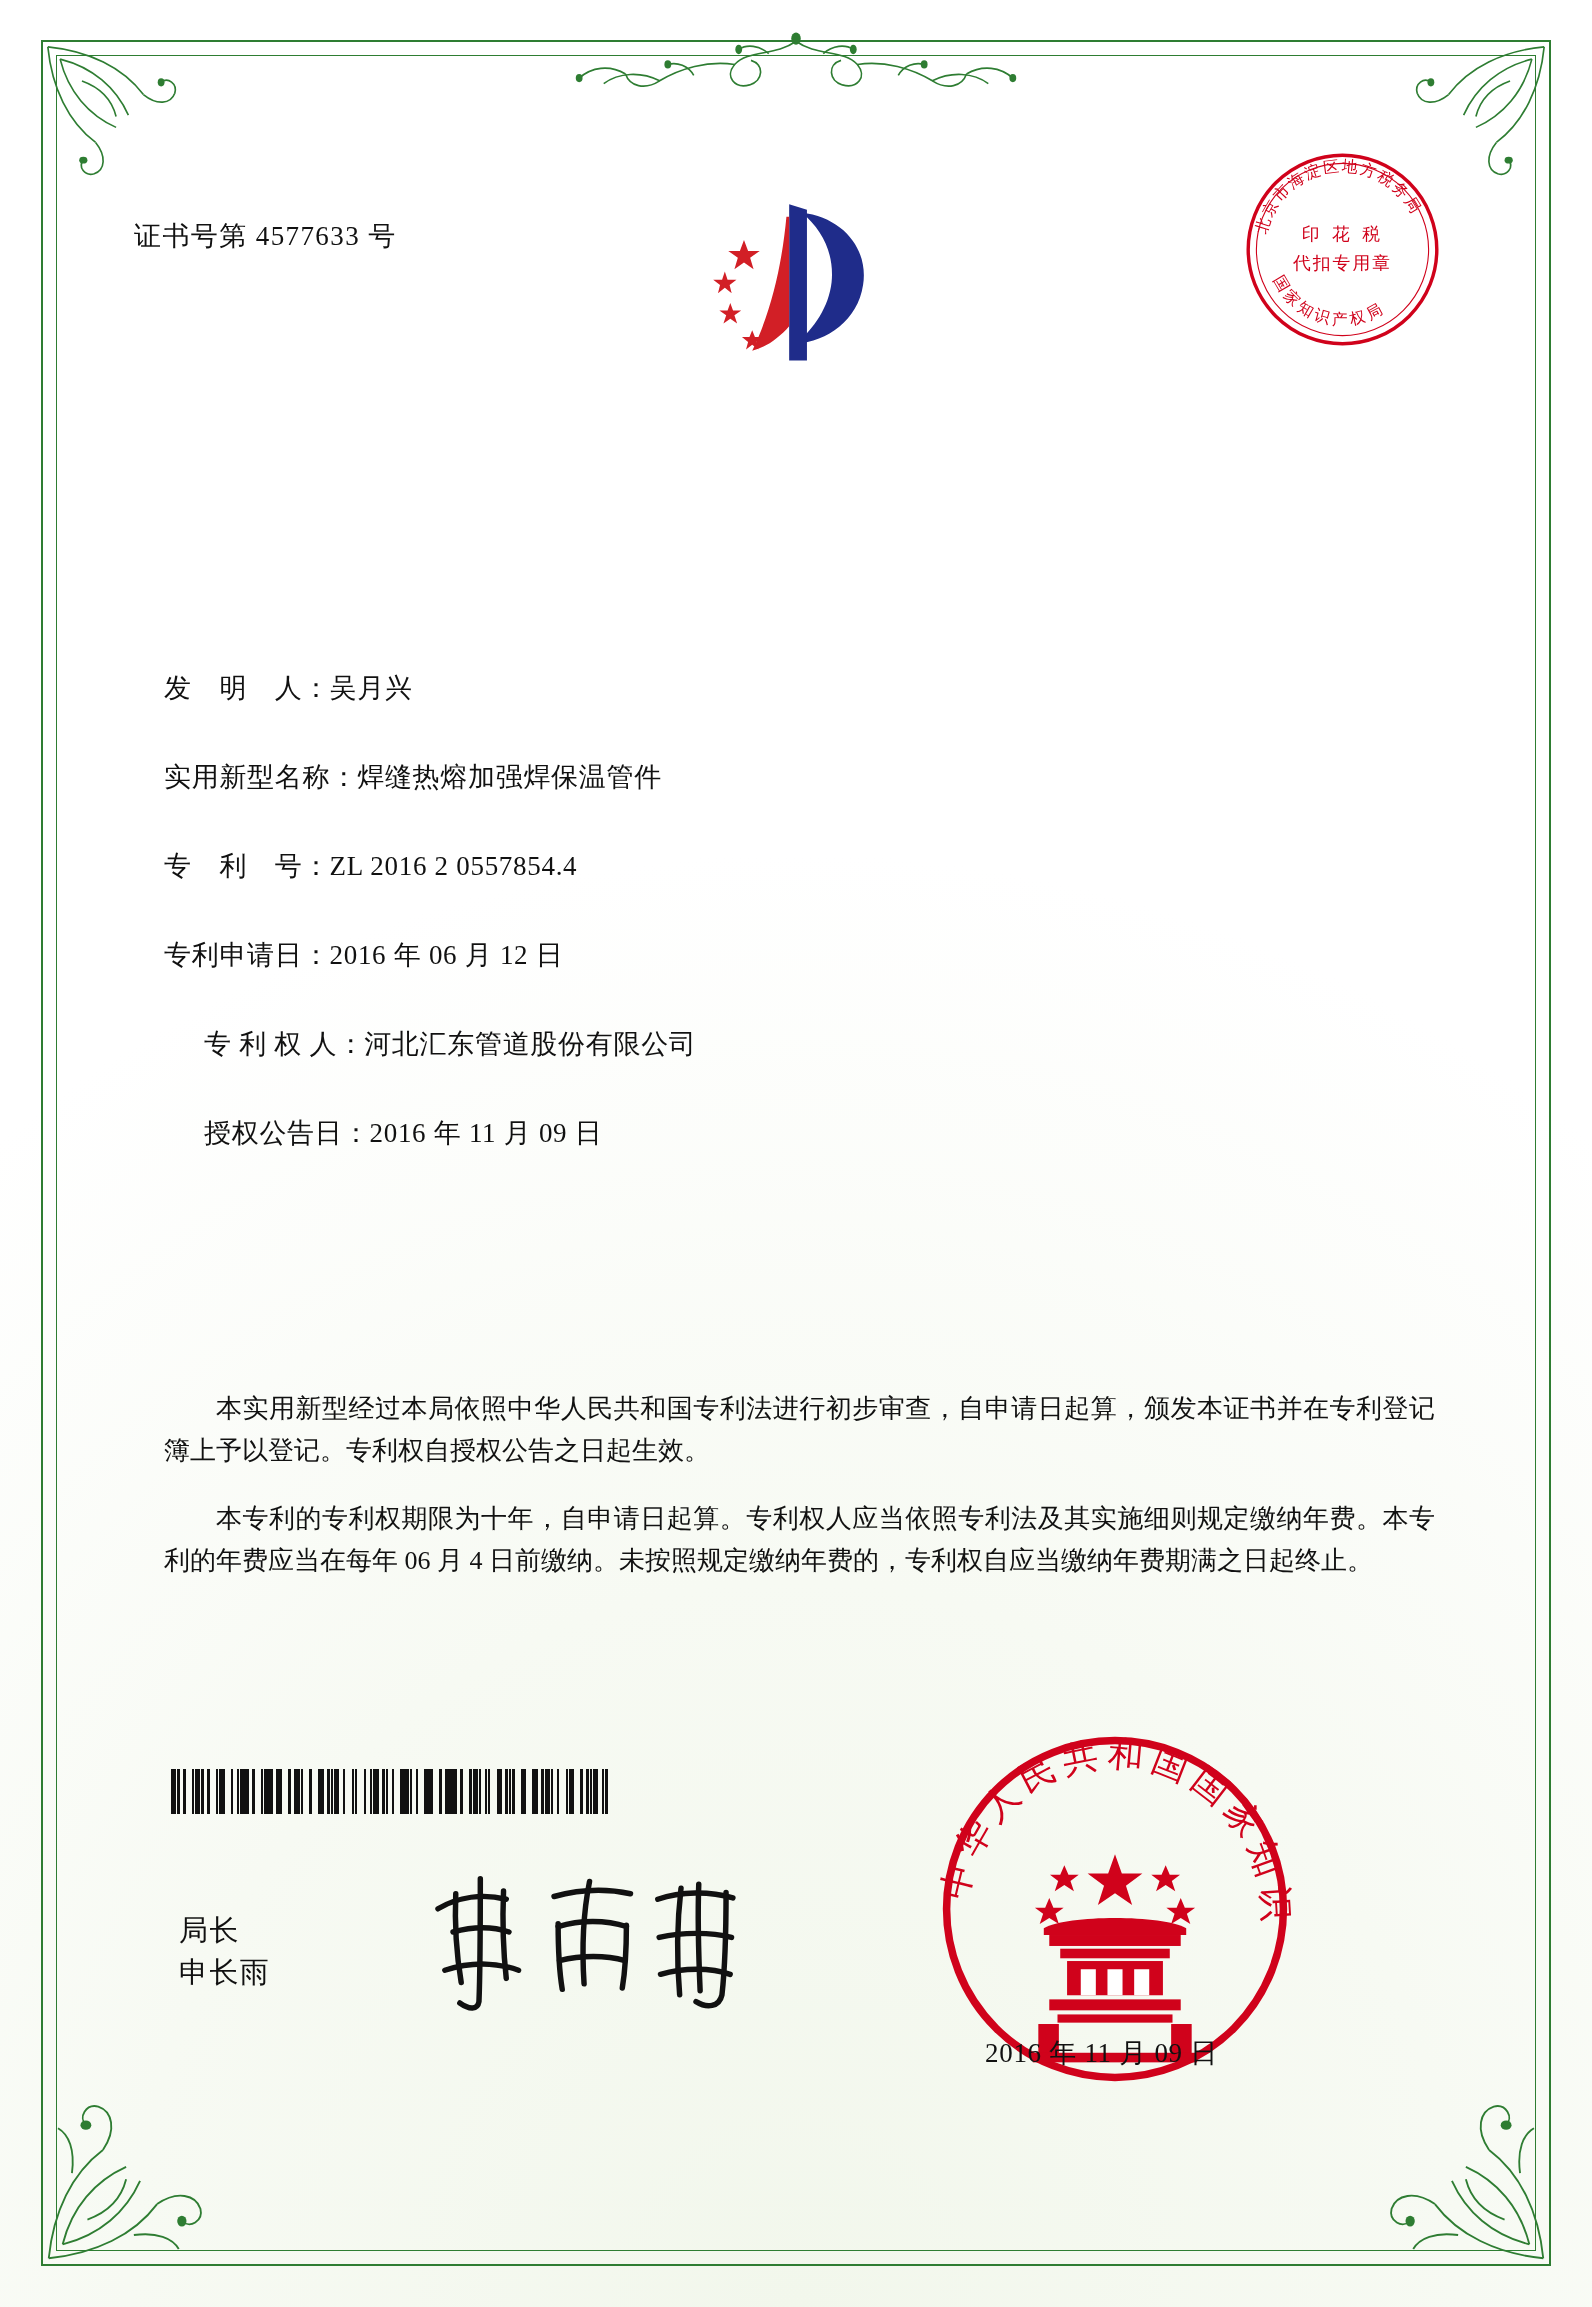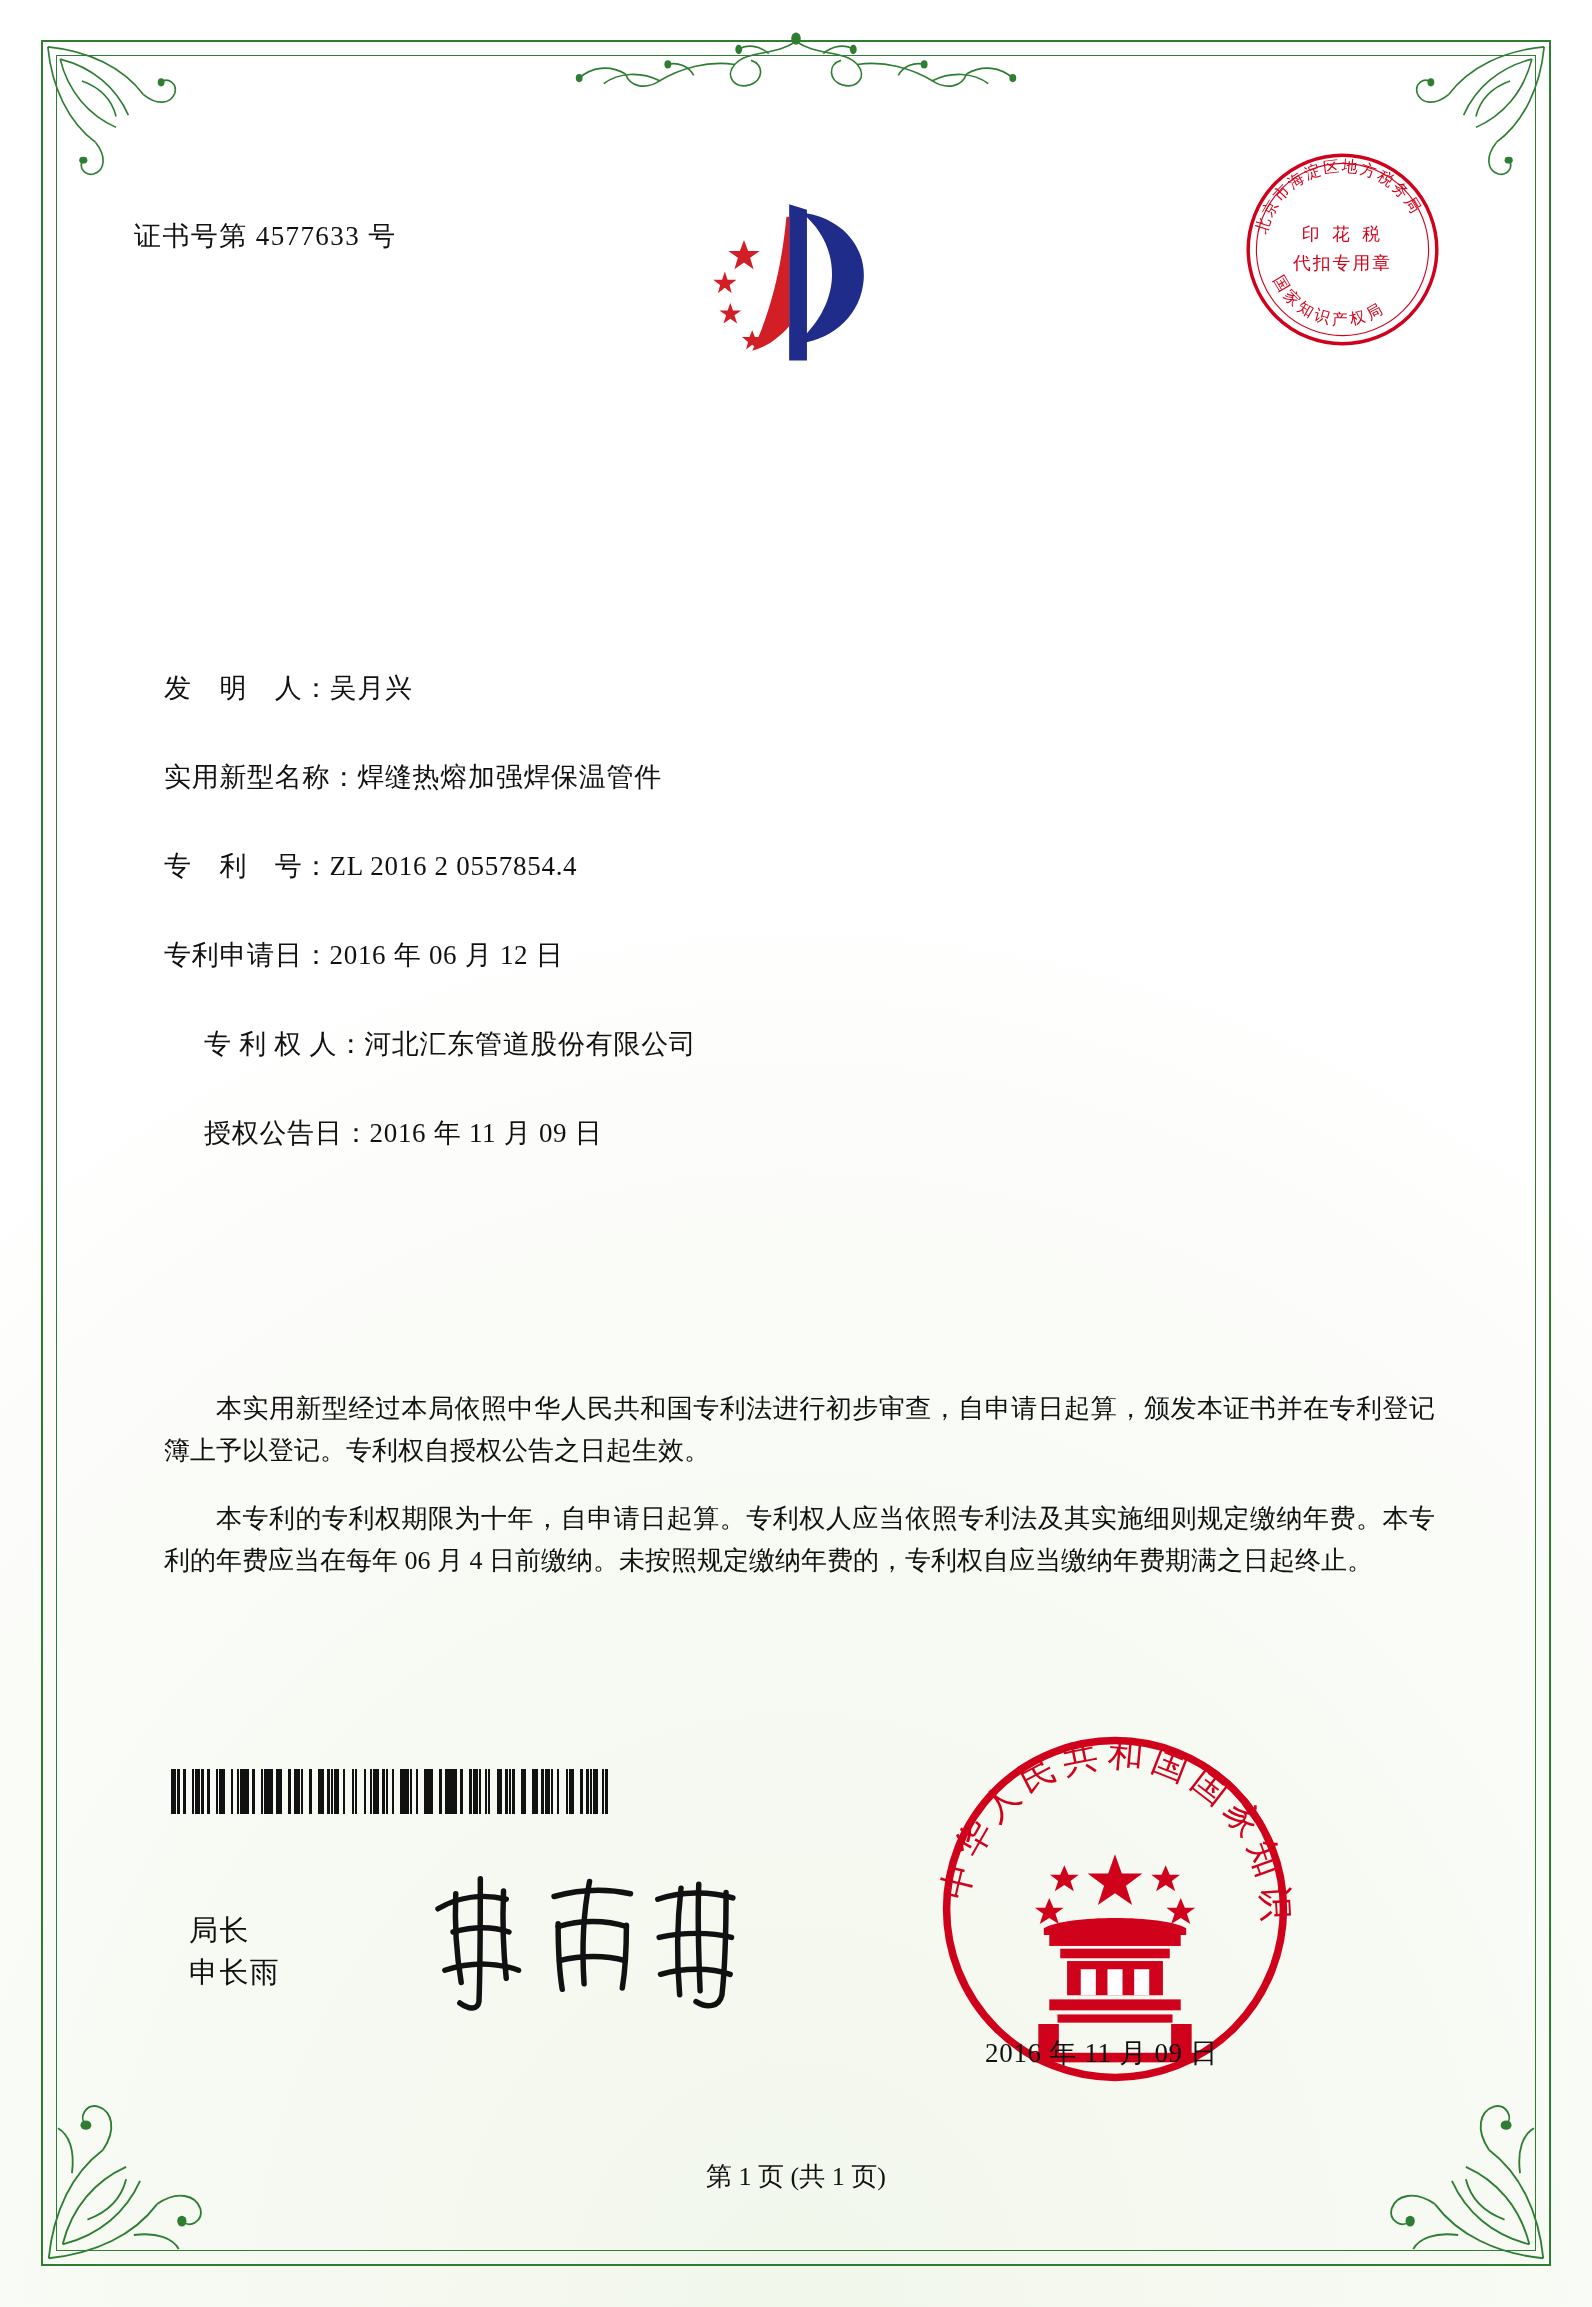--- a/index.html
+++ b/index.html
@@ -106,21 +106,21 @@
     left: 171px; top: 1769px;
     width: 438px; height: 45px;
     display: flex;
     align-items: stretch;
   }
   .barcode i { display: block; height: 100%; }
 
   
   .sig-block {
     position: absolute;
-    left: 189px; top: 1909px;
+    left: 179px; top: 1909px;
     font-size: 29px;
     line-height: 1.45;
     color: #111;
     letter-spacing: 1.4px;
   }
   .signature {
     position: absolute;
     left: 417px; top: 1861px;
     width: 356px; height: 157px;
   }
@@ -504,16 +504,15 @@
       <g fill="#d0021b">
         <path d="M-104 -4 C -70 -24, 70 -24, 104 -4 L 104 6 L -104 6 Z"></path>
         <rect x="-112" y="136" width="30" height="44"></rect>
         <rect x="82" y="136" width="30" height="44"></rect>
         <rect x="-120" y="178" width="240" height="14"></rect>
       </g>
     </g>
   </svg>
   <div class="seal-date">2016 年 11 月 09 日</div>
 
-  <div class="footer">第 1 页 (共 1 页)</div>
 
 </div>
 
 
 </body></html>

